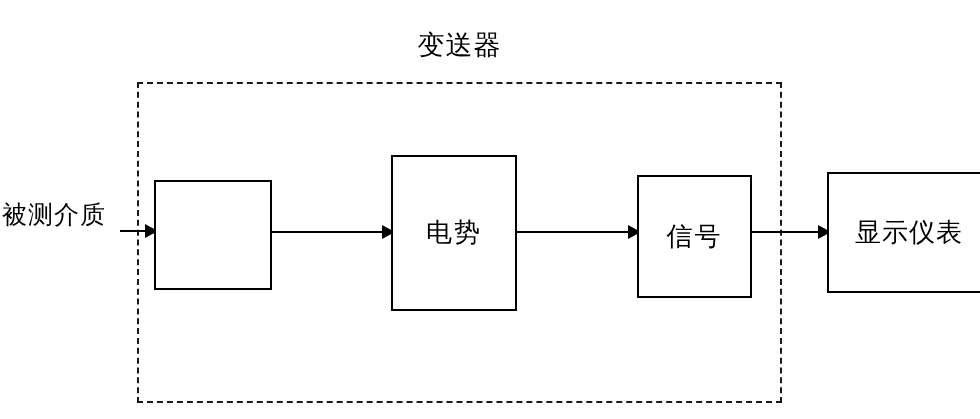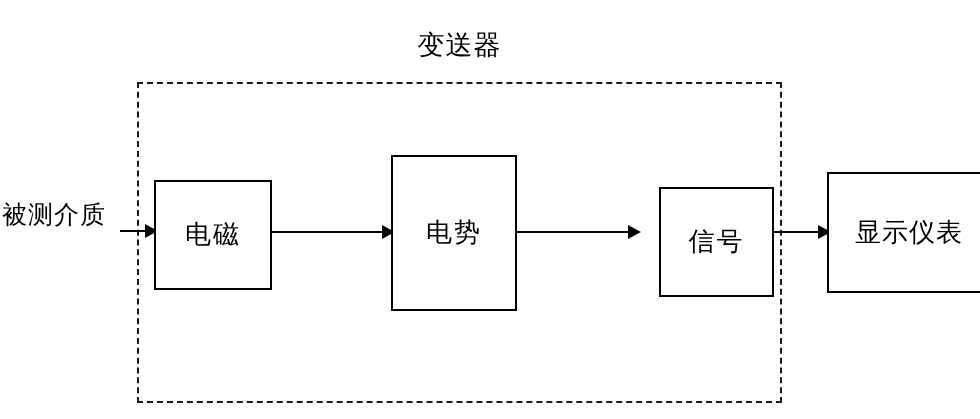--- a/index.html
+++ b/index.html
@@ -55,21 +55,21 @@
     font-size: 26px;
     line-height: 34px;
     letter-spacing: 2px;
   }
   .box .line {
     display: block;
     white-space: nowrap;
   }
   #box-induction   { left: 154px; top: 180px; width: 118px; height: 110px; }
   #box-potential   { left: 391px; top: 155px; width: 126px; height: 156px; }
-  #box-amplify     { left: 659px; top: 175px; width: 115px; height: 110px; margin-top: 12px; }
+  #box-amplify     { left: 637px; top: 175px; width: 115px; height: 123px; }
   #box-display     { left: 827px; top: 172px; width: 164px; height: 121px; }
   #box-display .line { letter-spacing: 1px; }
 
   
   .ext-label {
     position: absolute;
     left: 2px;
     top: 199px;
     font-size: 25px;
     line-height: 32px;
@@ -110,21 +110,20 @@
   <div class="enclosure"></div>
 
   <div class="ext-label">被测介质</div>
 
   <div class="arrow" id="arrow-medium-to-induction"></div>
   <div class="arrow" id="arrow-induction-to-potential"></div>
   <div class="arrow" id="arrow-potential-to-amplify"></div>
   <div class="arrow" id="arrow-amplify-to-display"></div>
 
   <div class="box" id="box-induction">
-    <span class="line">电磁</span>
   </div>
 
   <div class="box" id="box-potential">
     <span class="line">电势</span>
   </div>
 
   <div class="box" id="box-amplify">
     <span class="line">信号</span>
   </div>
 

